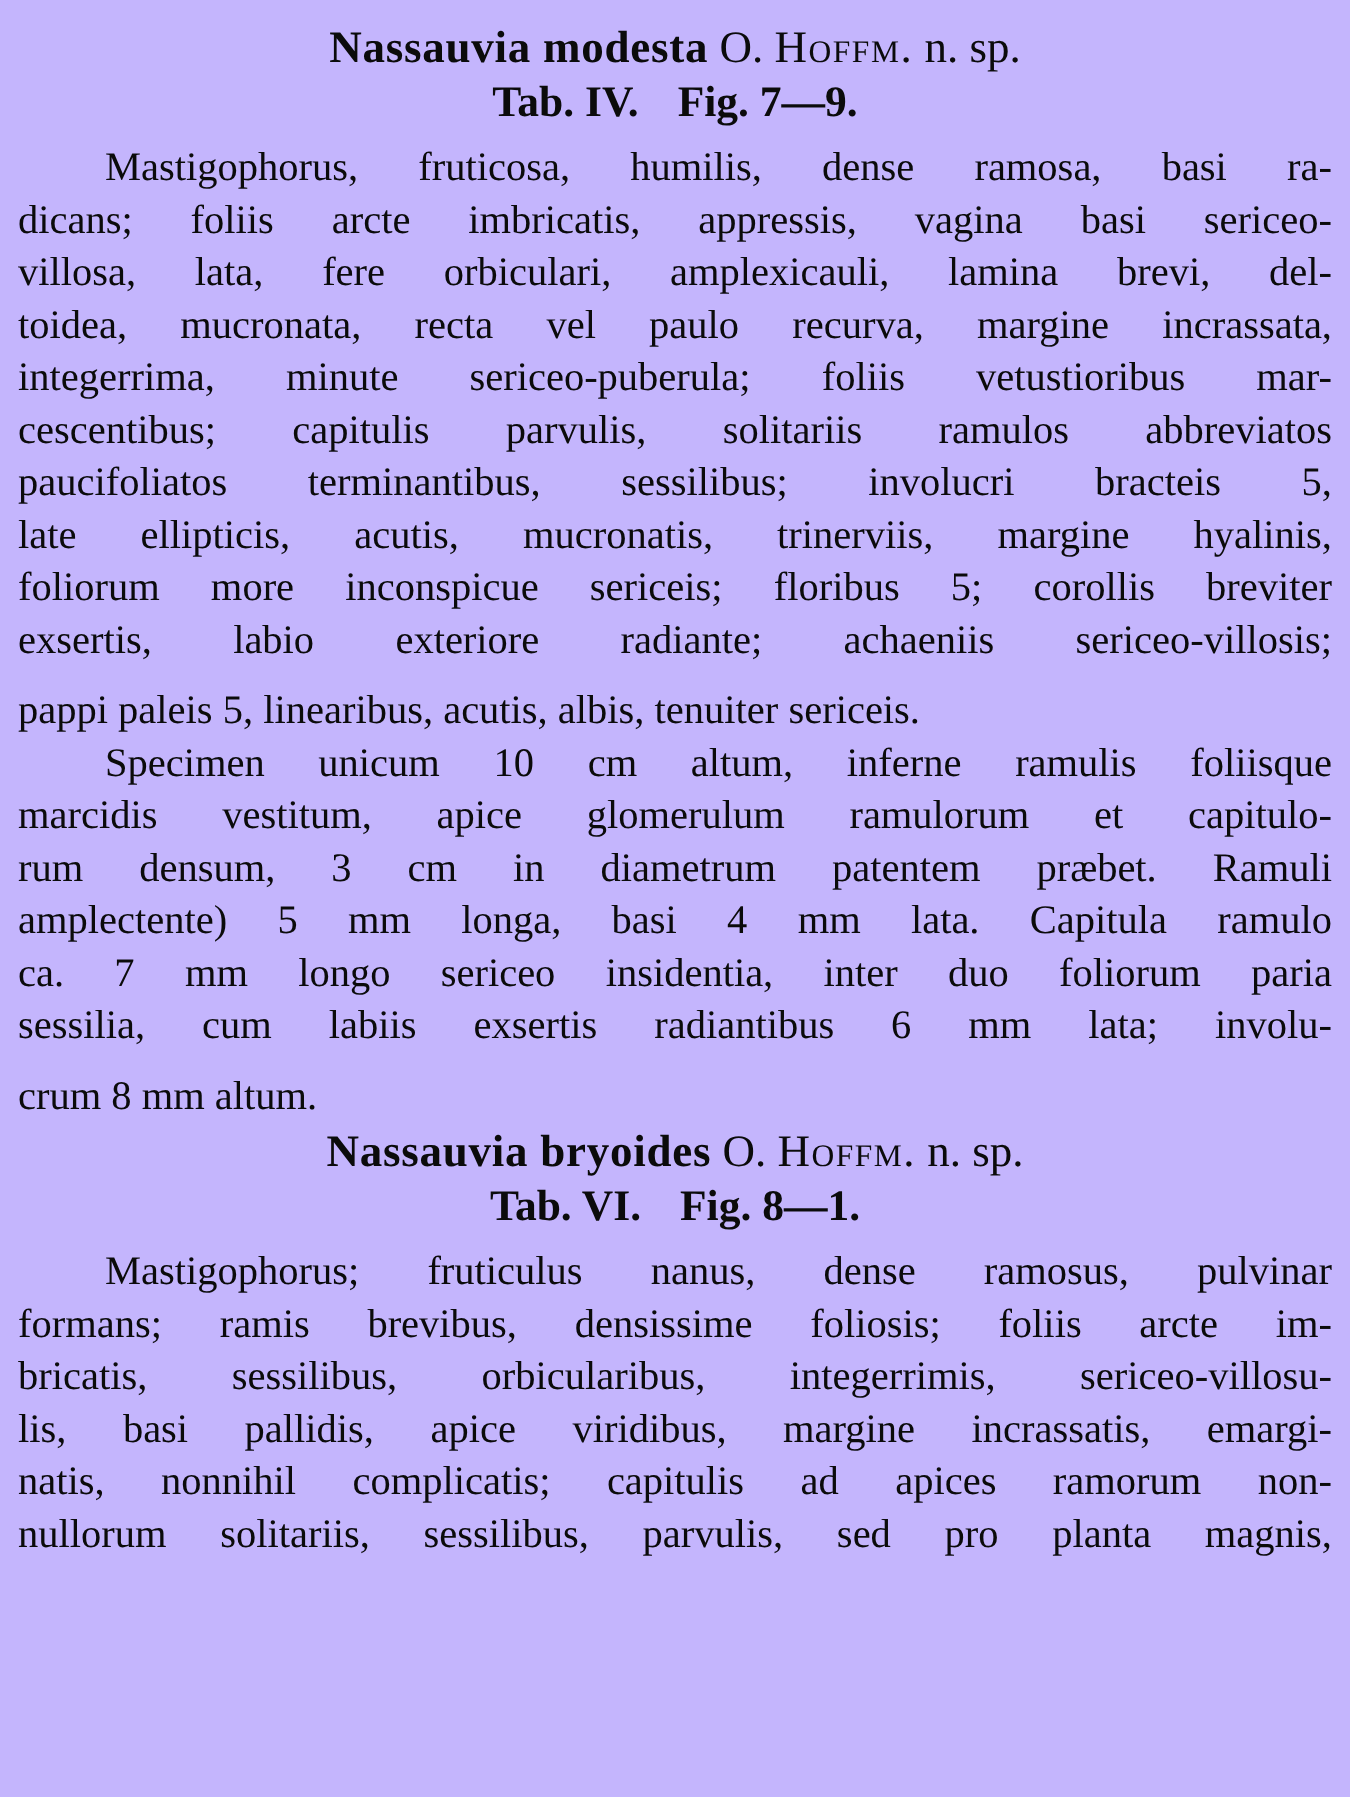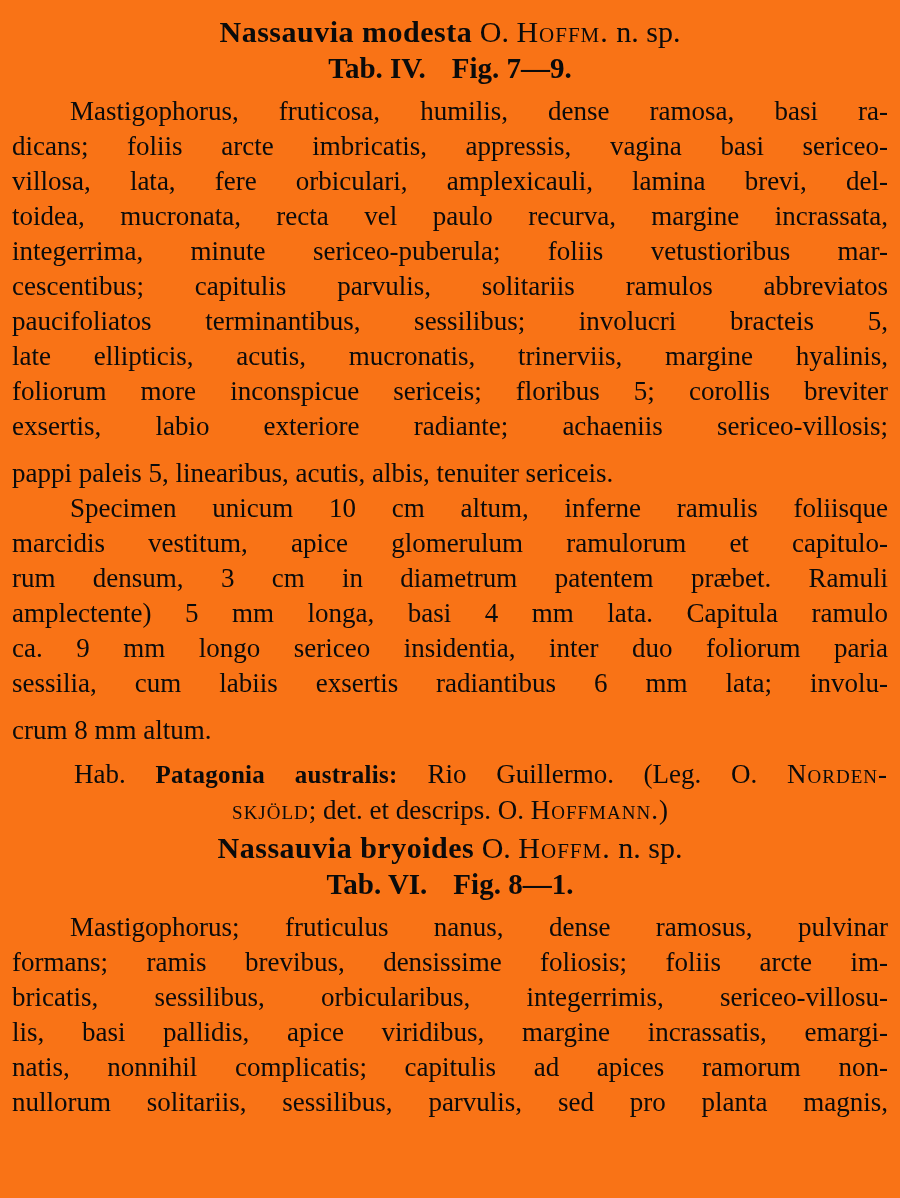--- a/index.html
+++ b/index.html
@@ -8,21 +8,21 @@
     padding: 0;
     width: 900px;
     height: 1198px;
     background: #ffffff;
     overflow: hidden;
   }
   .page {
     width: 900px;
     height: 1198px;
     padding: 12px 12px 0 12px;
-    background: #f97316;
+    background: #c4b5fd;
     color: #0b0b0b;
     font-family: "Liberation Serif", "DejaVu Serif", serif;
   }
   .species-heading {
     text-align: center;
     font-size: 30px;
     line-height: 40px;
     white-space: nowrap;
   }
   .species-name {
@@ -102,33 +102,25 @@
       <div class="line">foliorum more inconspicue sericeis; floribus 5; corollis breviter</div>
       <div class="line">exsertis, labio exteriore radiante; achaeniis sericeo-villosis;</div>
       <div class="line last-left">pappi paleis 5, linearibus, acutis, albis, tenuiter sericeis.</div>
     </div>
 
     <div class="body-par">
       <div class="line first">Specimen unicum 10 cm altum, inferne ramulis foliisque</div>
       <div class="line">marcidis vestitum, apice glomerulum ramulorum et capitulo-</div>
       <div class="line">rum densum, 3 cm in diametrum patentem præbet.  Ramuli</div>
       <div class="line">amplectente) 5 mm longa, basi 4 mm lata.  Capitula ramulo</div>
-      <div class="line">ca. 9 mm longo sericeo insidentia, inter duo foliorum paria</div>
+      <div class="line">ca. 7 mm longo sericeo insidentia, inter duo foliorum paria</div>
       <div class="line">sessilia, cum labiis exsertis radiantibus 6 mm lata; involu-</div>
       <div class="line last-left">crum 8 mm altum.</div>
     </div>
 
-    <div class="habitat-block">
-      <div class="habitat-line1">
-        <span>Hab. </span><span class="region-bold">Patagonia australis:</span><span> Rio Guillermo. (Leg. O. </span><span class="sc">Norden-</span>
-      </div>
-      <div class="habitat-line2">
-        <span class="sc">skjöld</span><span>; det. et descrips. O. </span><span class="sc">Hoffmann.</span><span>)</span>
-      </div>
-    </div>
   </div>
 
   <div class="section-2">
     <div class="species-heading">
       <span class="species-name">Nassauvia bryoides</span><span> O. </span><span class="sc">Hoffm.</span><span> n. sp.</span>
     </div>
     <div class="tab-caption">
       <span>Tab. VI.</span><span class="fig-part">Fig. 8—1.</span>
     </div>
 

